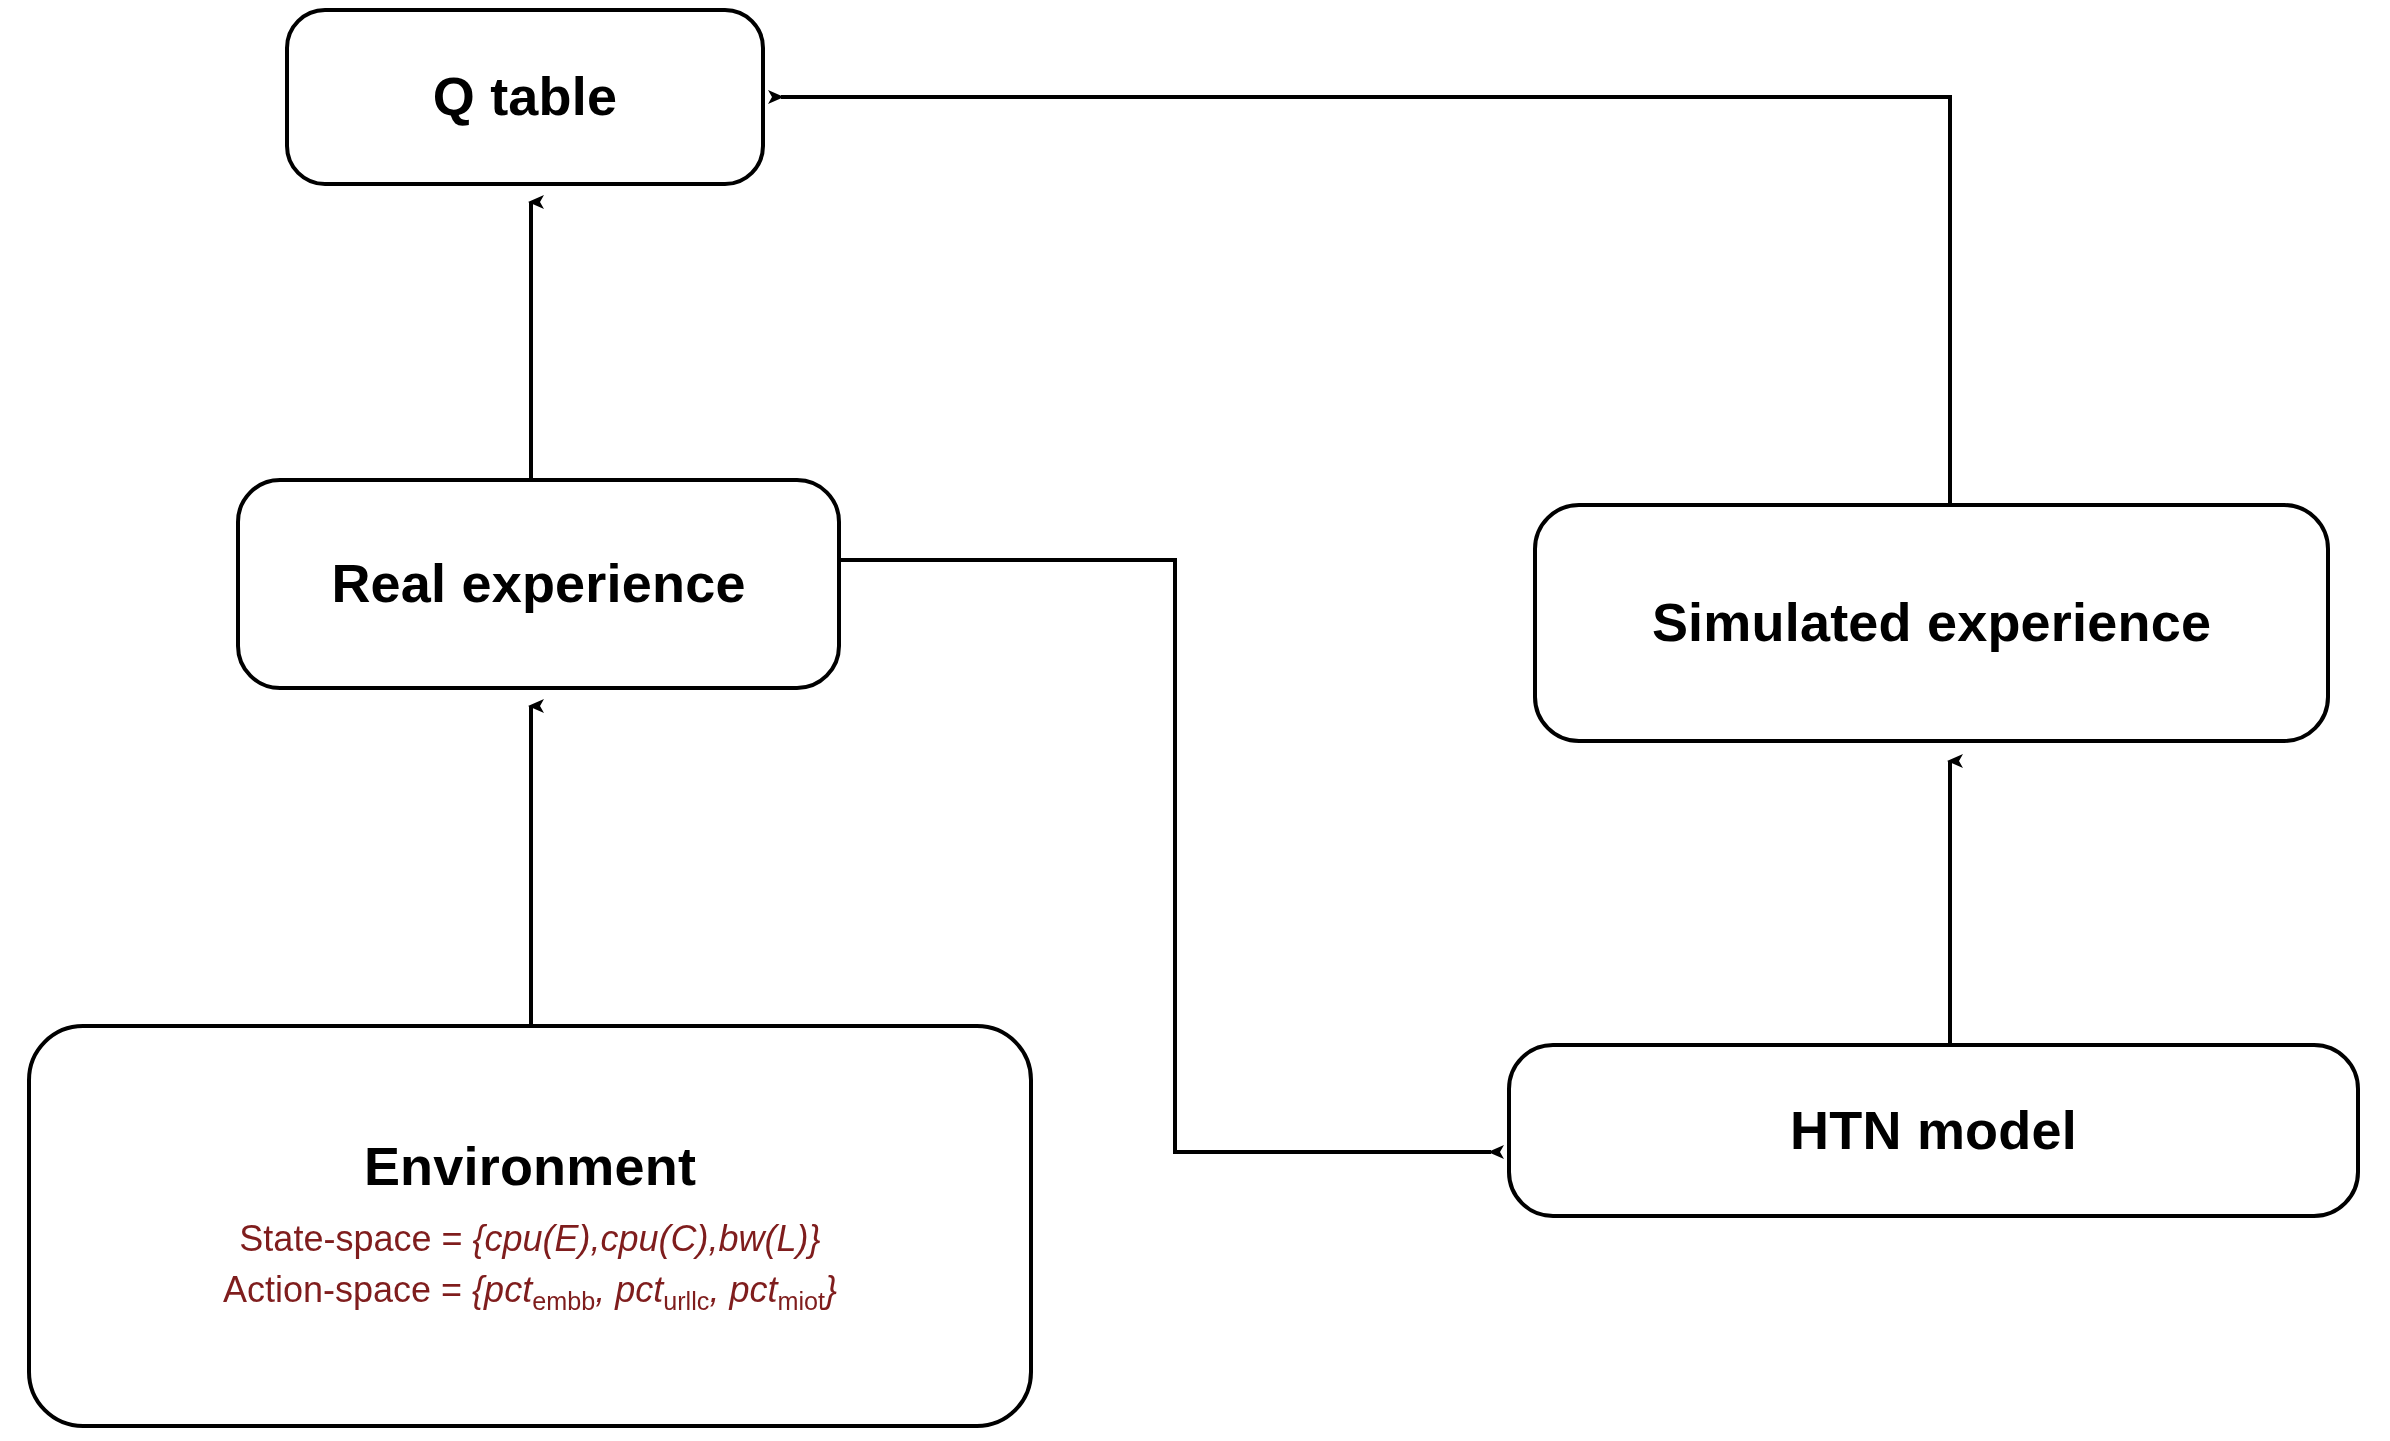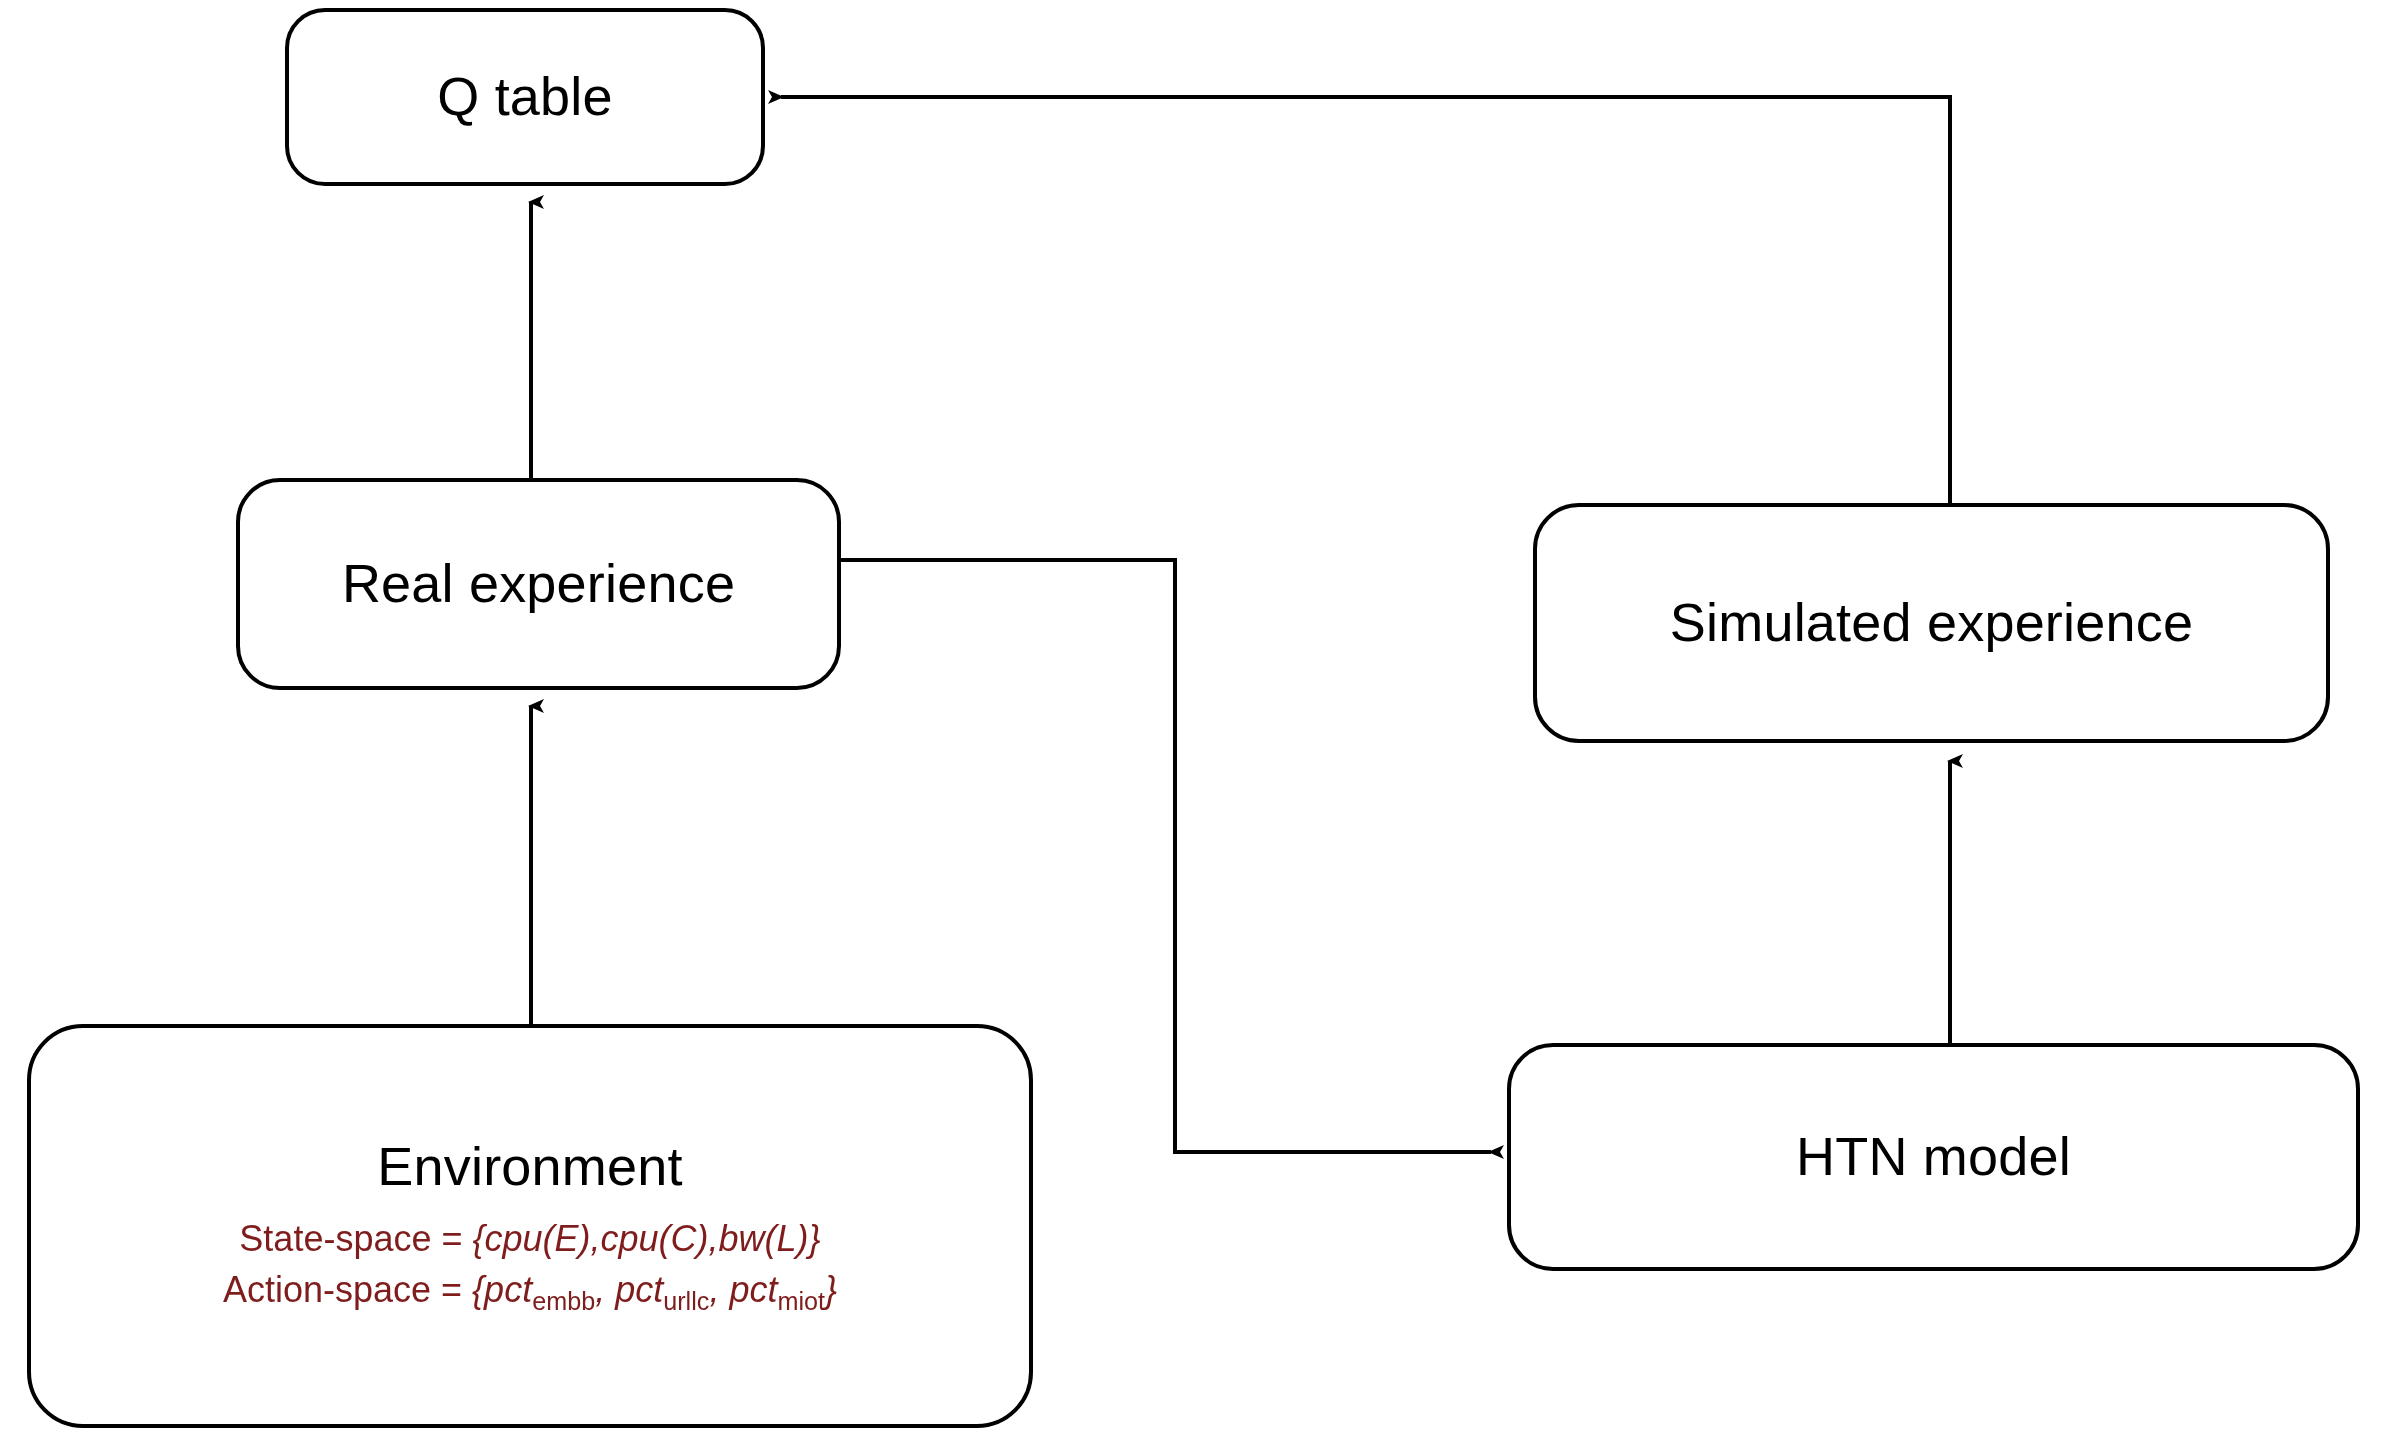--- a/index.html
+++ b/index.html
@@ -34,30 +34,30 @@
     border: 4px solid #000000;
     border-radius: 46px;
     display: flex;
     flex-direction: column;
     align-items: center;
     justify-content: center;
     text-align: center;
     color: #000000;
   }
   .node-title {
-    font-weight: normal;
+    font-weight: bold;
     letter-spacing: 0.2px;
     line-height: 1.1;
     white-space: nowrap;
   }
   
   #node-q-table       { left: 285px;  top: 8px;    width: 480px; height: 178px; border-radius: 40px; }
   #node-real-exp      { left: 236px;  top: 478px;  width: 605px; height: 212px; border-radius: 44px; }
   #node-sim-exp       { left: 1533px; top: 503px;  width: 797px; height: 240px; border-radius: 46px; }
-  #node-htn-model     { left: 1507px; top: 1043px; width: 853px; height: 228px; border-radius: 46px; }
+  #node-htn-model     { left: 1507px; top: 1043px; width: 853px; height: 175px; border-radius: 46px; }
   #node-environment   { left: 27px;   top: 1024px; width: 1006px; height: 404px; border-radius: 56px; }
 
   #node-q-table     .node-title { font-size: 54px; }
   #node-real-exp    .node-title { font-size: 54px; }
   #node-sim-exp     .node-title { font-size: 54px; }
   #node-htn-model   .node-title { font-size: 54px; }
   #node-environment .node-title { font-size: 54px; margin-bottom: 16px; }
 
   .node-spec-line {
     font-size: 36px;

